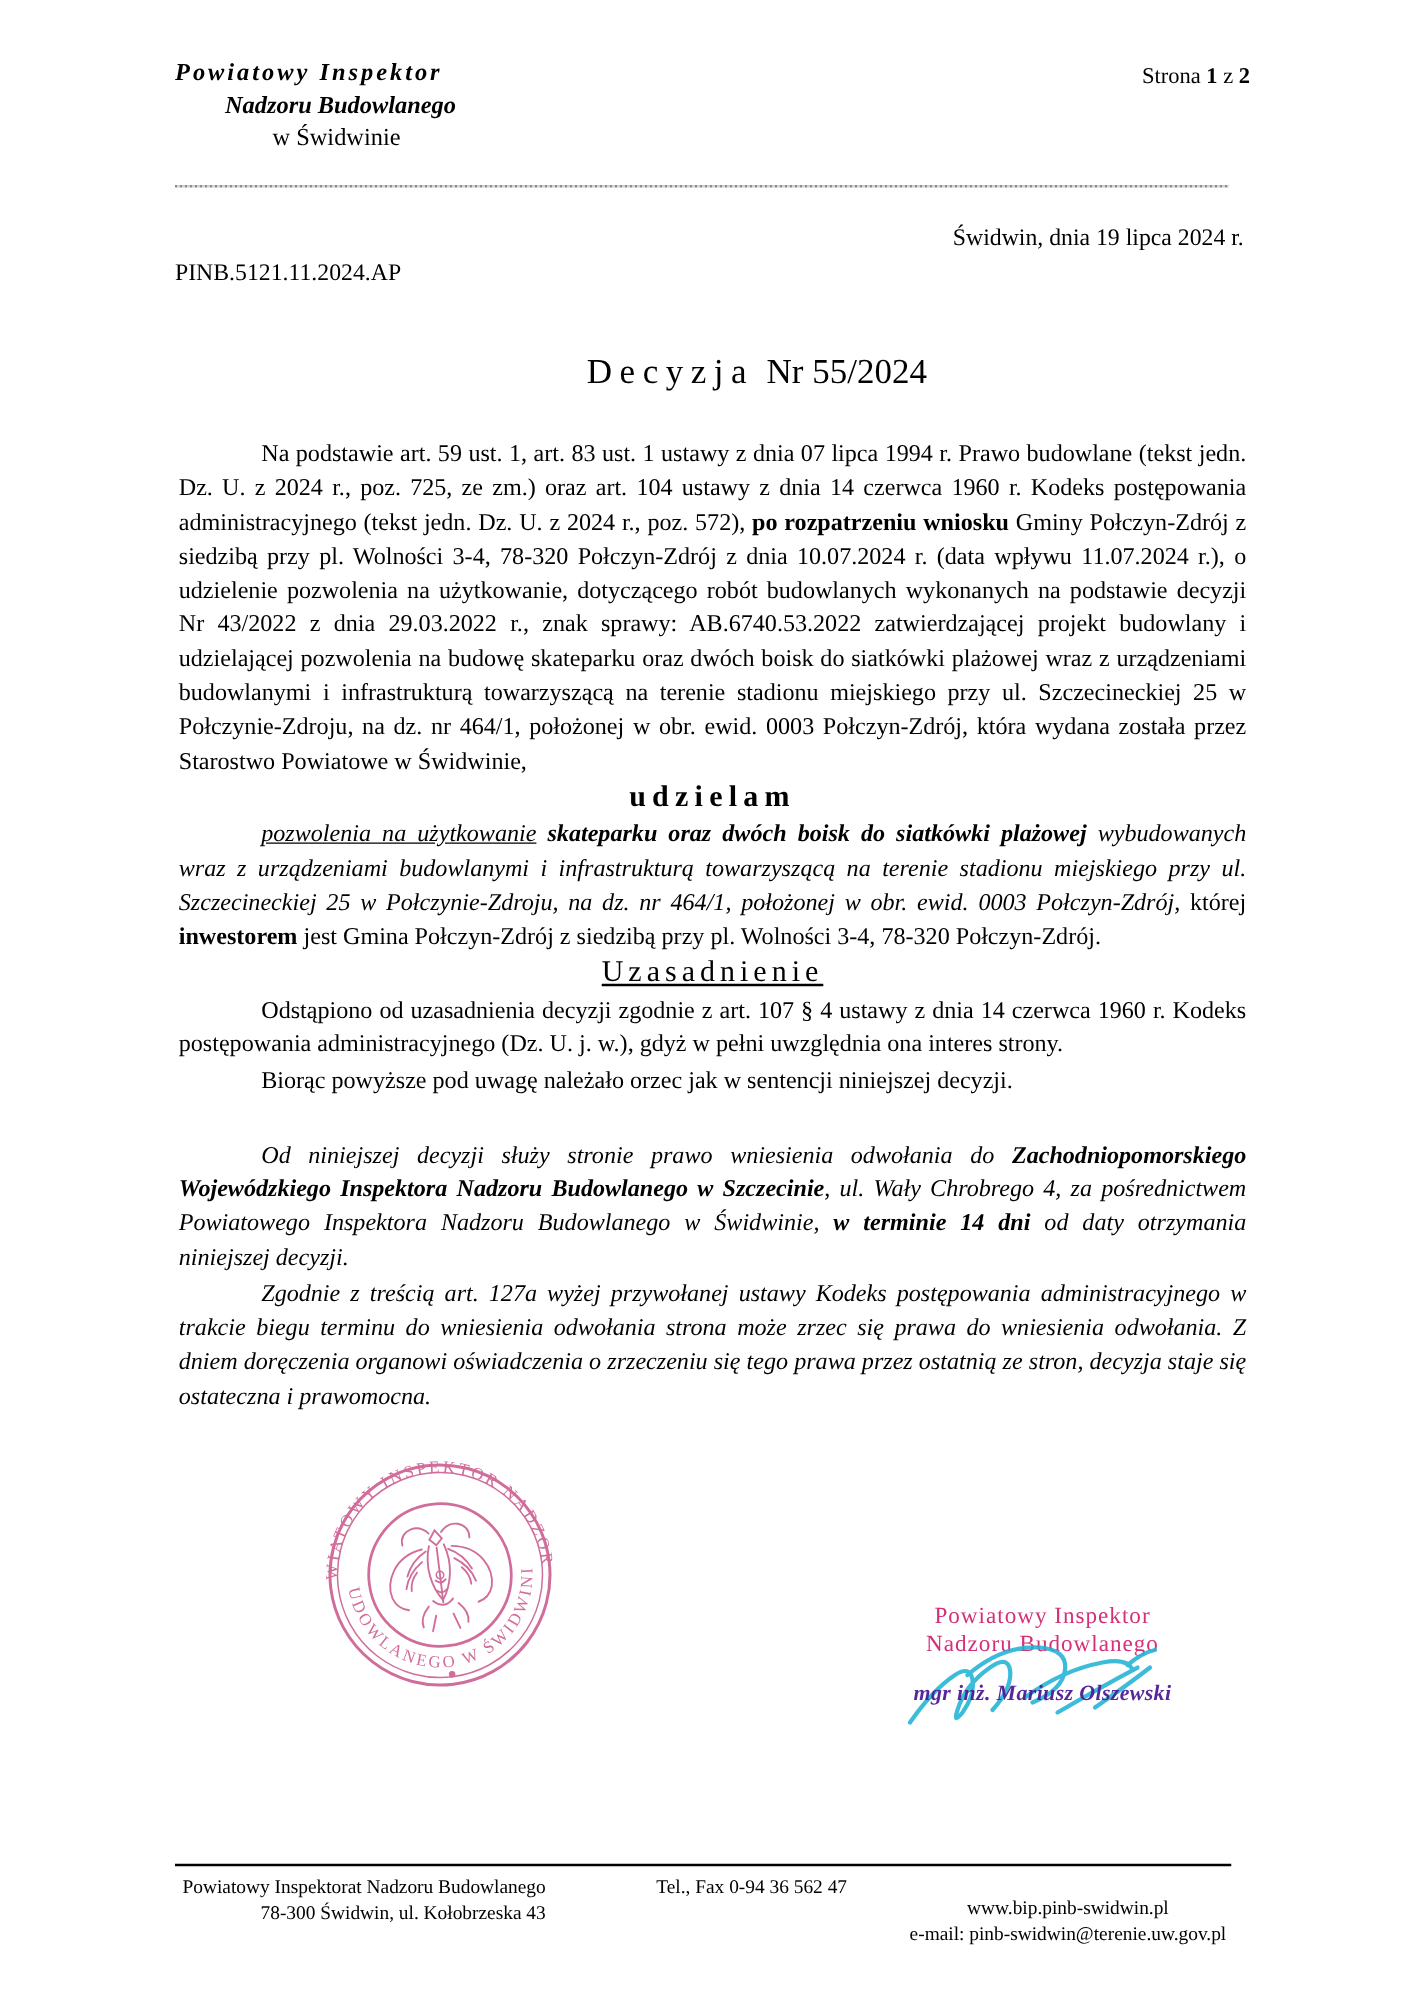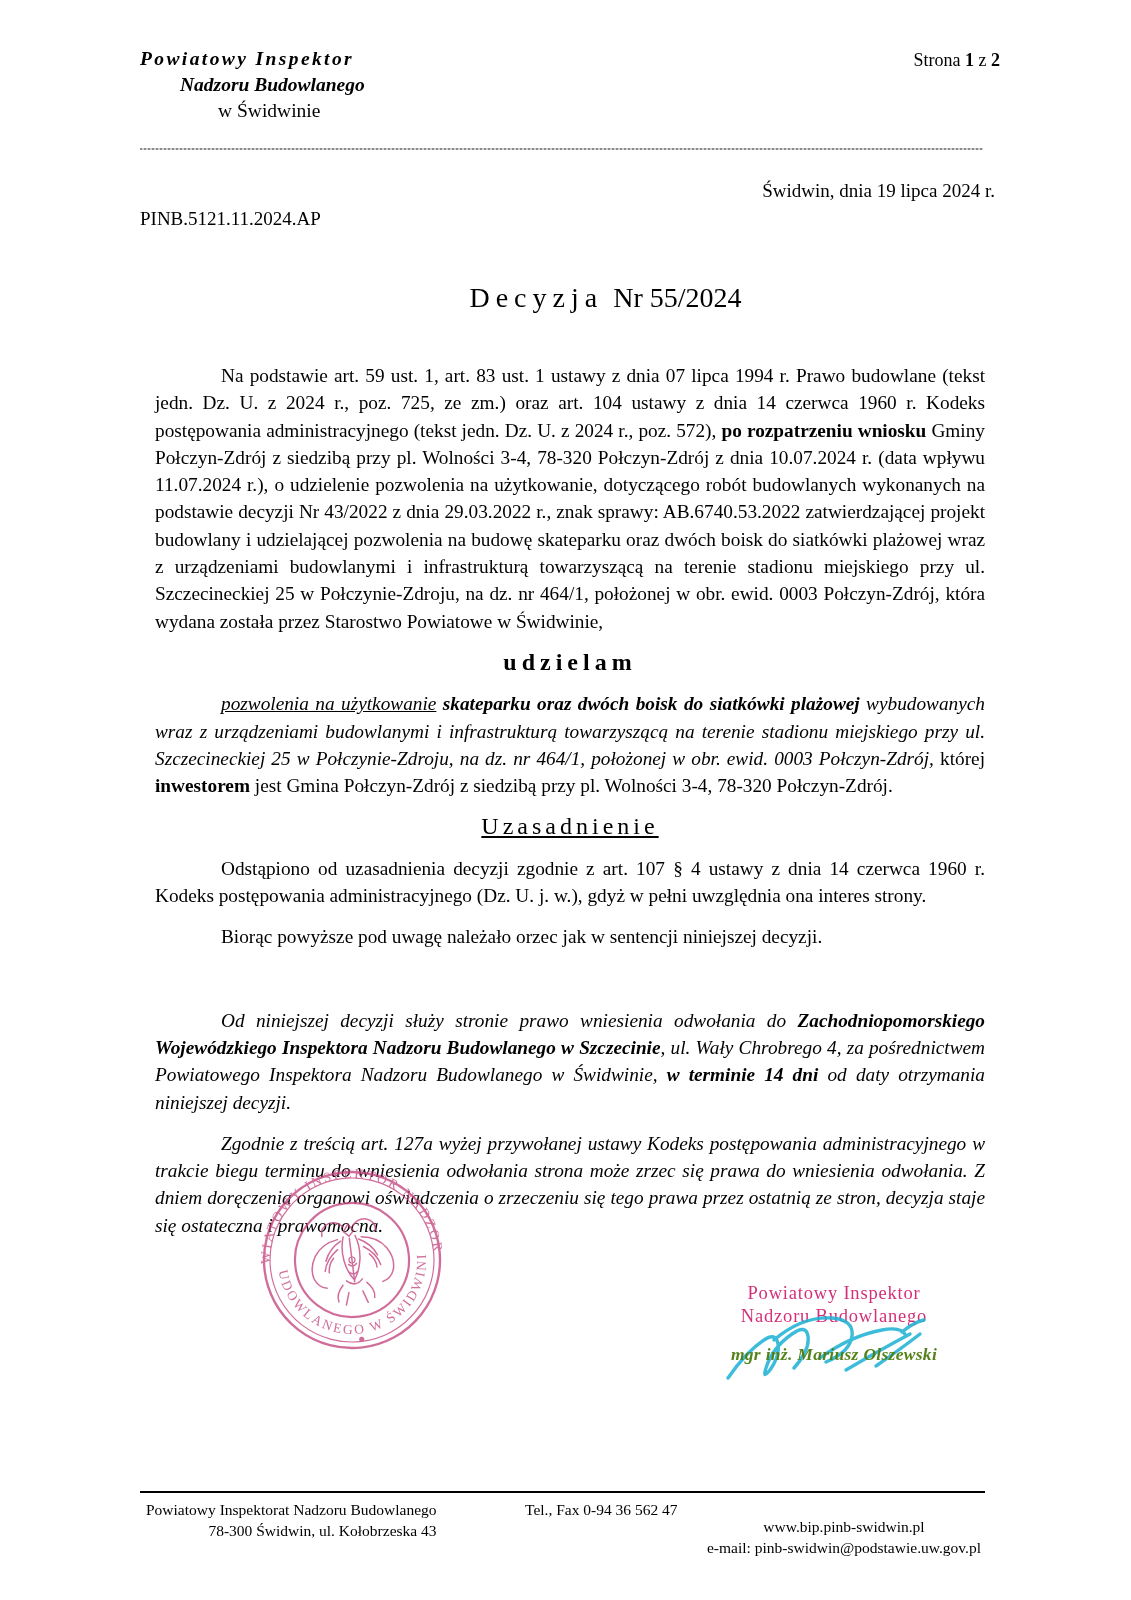--- a/index.html
+++ b/index.html
@@ -129,21 +129,21 @@
   .body-col {
     position: absolute;
     left: 141px;
     top: 348px;
     width: 858px;
     font-size: 19.3px;
     line-height: 27.3px;
     text-align: justify;
   }
   .body-col p {
-    margin: 14px;
+    margin: 2px;
   }
   .p-indent { text-indent: 66px; }
   b  { font-weight: bold; }
   .u { text-decoration: underline; }
 
   
   .center-head {
     text-align: center;
     font-size: 24px;
     white-space: nowrap;
@@ -198,21 +198,21 @@
     letter-spacing: .8px;
     opacity: .93;
     white-space: nowrap;
   }
   .sig-name {
     position: absolute;
     left: 8px;
     top: 62px;
     width: 272px;
     text-align: center;
-    color: #4d7c0f;
+    color: #4c1d95;
     font-style: italic;
     font-weight: bold;
     font-size: 17.5px;
     letter-spacing: .3px;
     opacity: .95;
     white-space: nowrap;
   }
   .sig-ink {
     position: absolute;
     left: -20px;
@@ -375,17 +375,17 @@
 
   <div class="footer-rule"></div>
   <div class="footer">
     <div class="f-left">
       <div>Powiatowy Inspektorat Nadzoru Budowlanego</div>
       <div class="f-l2">78-300 Świdwin, ul. Kołobrzeska 43</div>
     </div>
     <div class="f-mid">Tel., Fax  0-94 36 562 47</div>
     <div class="f-right">
       <div>www.bip.pinb-swidwin.pl</div>
-      <div>e-mail: pinb-swidwin@podstawie.uw.gov.pl</div>
+      <div>e-mail: pinb-swidwin@terenie.uw.gov.pl</div>
     </div>
   </div>
 
 </div>
 
 </body></html>

